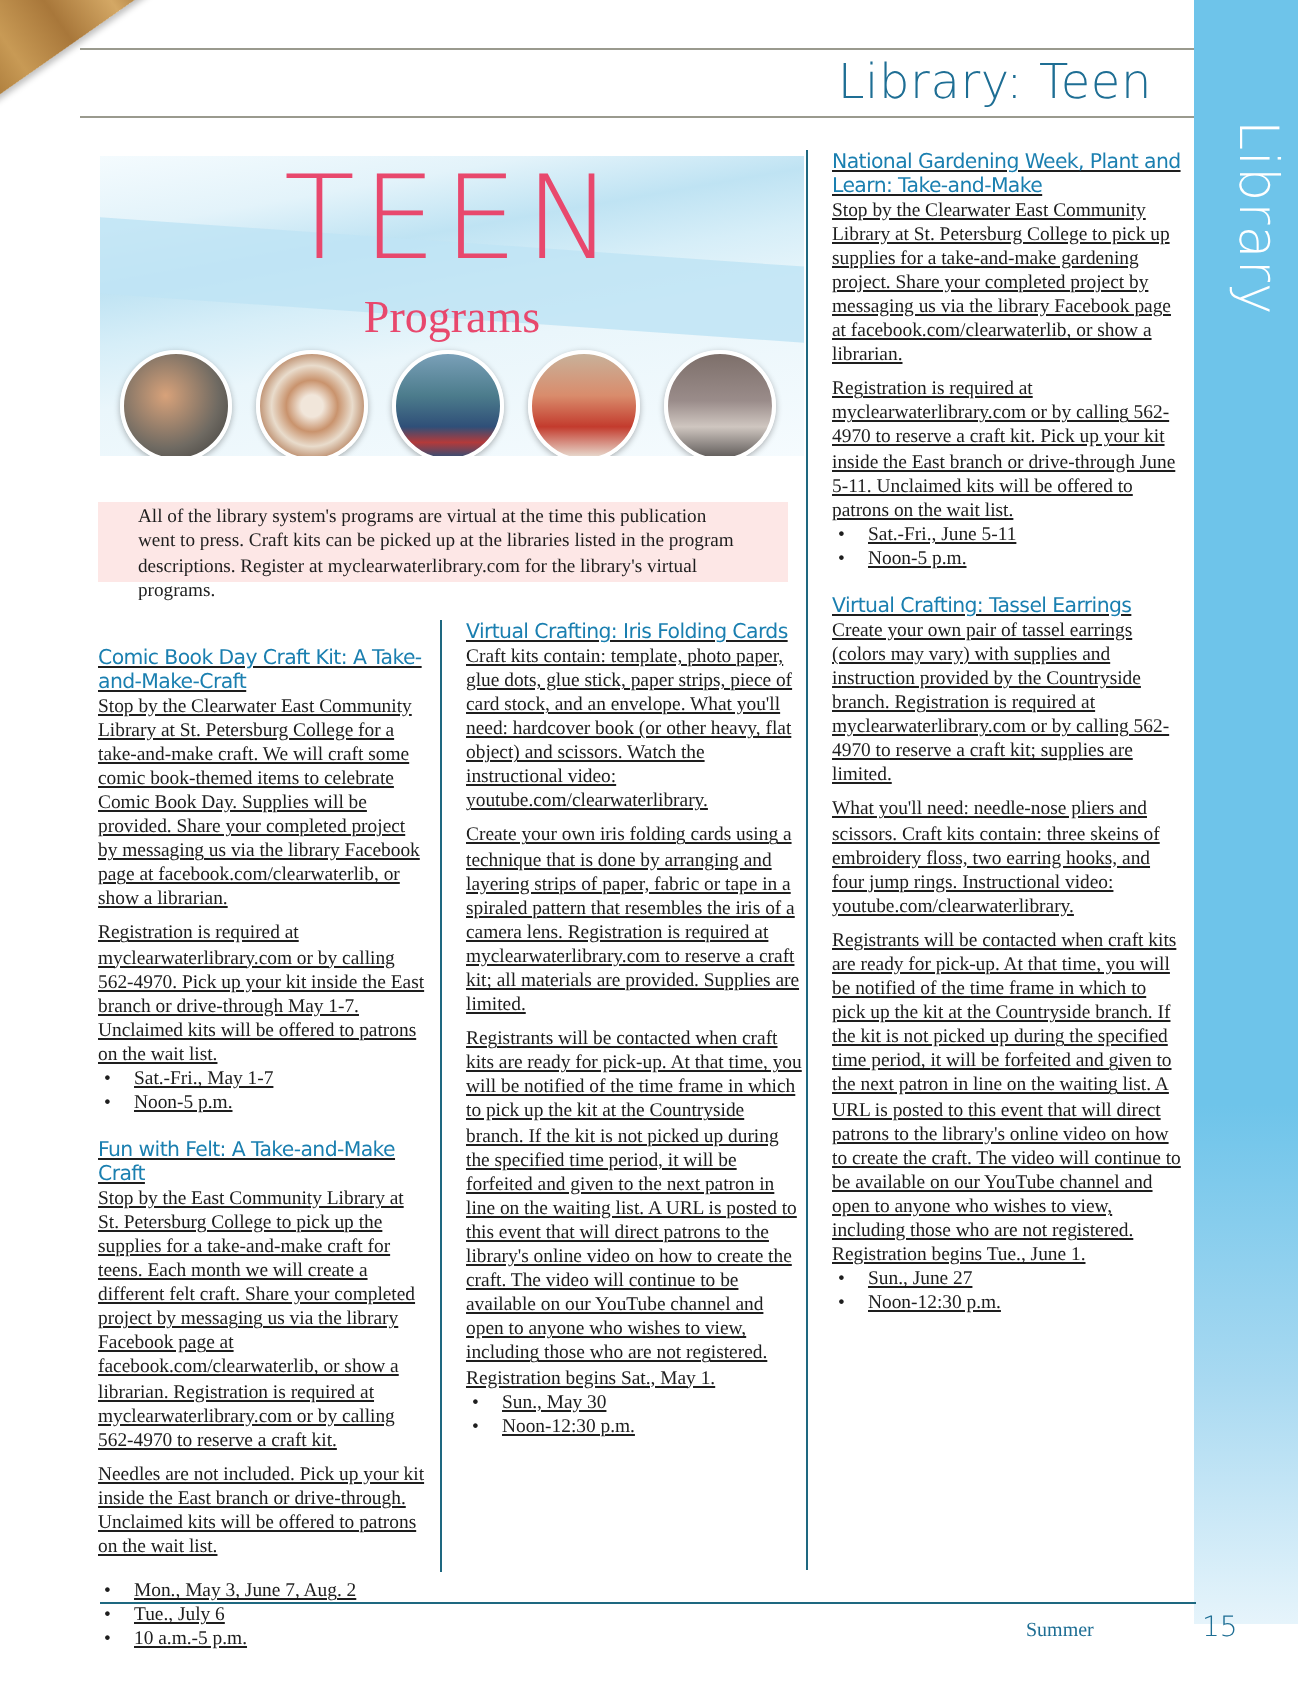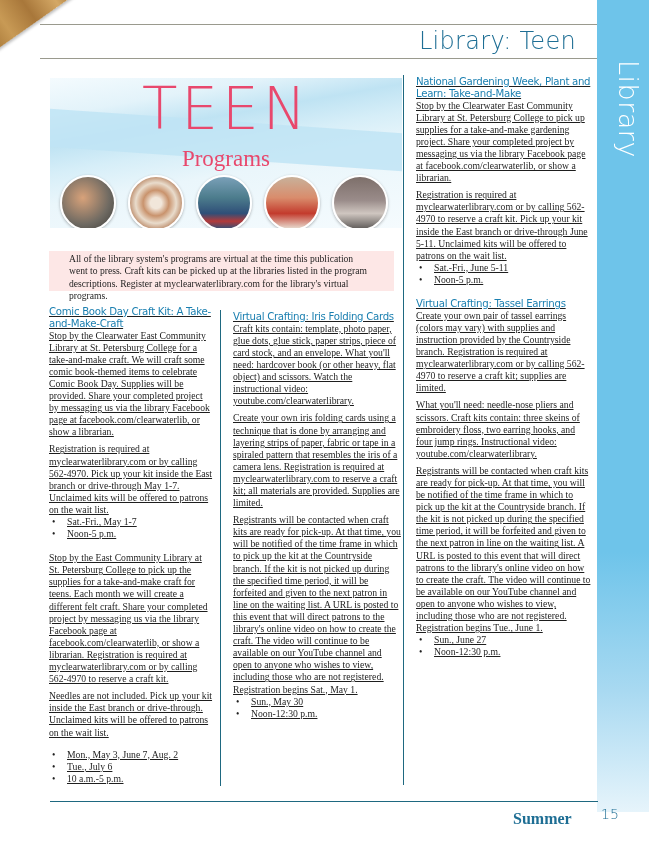--- a/index.html
+++ b/index.html
@@ -72,40 +72,40 @@
 
   
   .notice {
     position: absolute; left: 49px; top: 251px; width: 345px; height: 40px;
     background: #fde7e6; padding: 2px 20px;
     font-size: 9.6px; line-height: 12.3px; color: #1e1e1e;
   }
 
   
   .col { position: absolute; font-size: 9.7px; line-height: 12.1px; color: #1e1e1e; text-decoration: underline; }
-  .col1 { left: 49px; top: 306px; width: 165px; }
+  .col1 { left: 49px; top: 324px; width: 165px; }
   .col2 { left: 233px; top: 311px; width: 168px; }
   .col3 { left: 416px; top: 76px; width: 175px; }
   .col h3 {
     font-family: "DejaVu Sans", sans-serif; font-weight: normal;
     font-size: 10.2px; line-height: 11.8px; color: #1a7fb0; letter-spacing: -0.3px;
   }
   .col p { margin: 0 0 5px 0; }
   .col ul { list-style: none; margin: 0 0 12px 0; }
   .col li { position: relative; padding-left: 18px; }
   .col li::before { content: "•"; position: absolute; left: 3px; top: 0; }
 
   .vdiv1 { position: absolute; left: 220px; top: 310px; width: 1px; height: 476px; background: #1e6880; }
   .vdiv2 { position: absolute; left: 403px; top: 75px; width: 1px; height: 710px; background: #1e6880; }
 
   
   .footer-rule { position: absolute; left: 50px; top: 801px; width: 548px; height: 1px; background: #1e6880; }
   .footer-season {
     position: absolute; left: 513px; top: 810px;
-    font-family: "Liberation Serif", serif; font-weight: bold; font-size: 16px; color: #1e6e94;
+    font-family: "Liberation Serif", serif; font-weight: normal; font-size: 10px; color: #1e6e94;
   }
   .footer-page {
     position: absolute; left: 601px; top: 806px;
     font-family: "DejaVu Sans", sans-serif; font-weight: 200; font-size: 14px; color: #1e6e94;
   }
 </style>
 </head>
 <body>
 
 <div class="wood"></div>
@@ -137,20 +137,21 @@
   <section>
     <h3>Comic Book Day Craft Kit: A Take-and-Make-Craft</h3>
     <p>Stop by the Clearwater East Community Library at St. Petersburg College for a take-and-make craft. We will craft some comic book-themed items to celebrate Comic Book Day. Supplies will be provided. Share your completed project by messaging us via the library Facebook page at facebook.com/clearwaterlib, or show a librarian.</p>
     <p style="margin-bottom:0">Registration is required at myclearwaterlibrary.com or by calling 562-4970. Pick up your kit inside the East branch or drive-through May 1-7. Unclaimed kits will be offered to patrons on the wait list.</p>
     <ul>
       <li>Sat.-Fri., May 1-7</li>
       <li>Noon-5 p.m.</li>
     </ul>
   </section>
   <section>
+    <h3>Fun with Felt: A Take-and-Make Craft</h3>
     <p>Stop by the East Community Library at St. Petersburg College to pick up the supplies for a take-and-make craft for teens. Each month we will create a different felt craft. Share your completed project by messaging us via the library Facebook page at facebook.com/clearwaterlib, or show a librarian. Registration is required at myclearwaterlibrary.com or by calling 562-4970 to reserve a craft kit.</p>
     <p style="margin-bottom:10px">Needles are not included. Pick up your kit inside the East branch or drive-through. Unclaimed kits will be offered to patrons on the wait list.</p>
     <ul>
       <li>Mon., May 3, June 7, Aug. 2</li>
       <li>Tue., July 6</li>
       <li>10 a.m.-5 p.m.</li>
     </ul>
   </section>
 </div>
 

